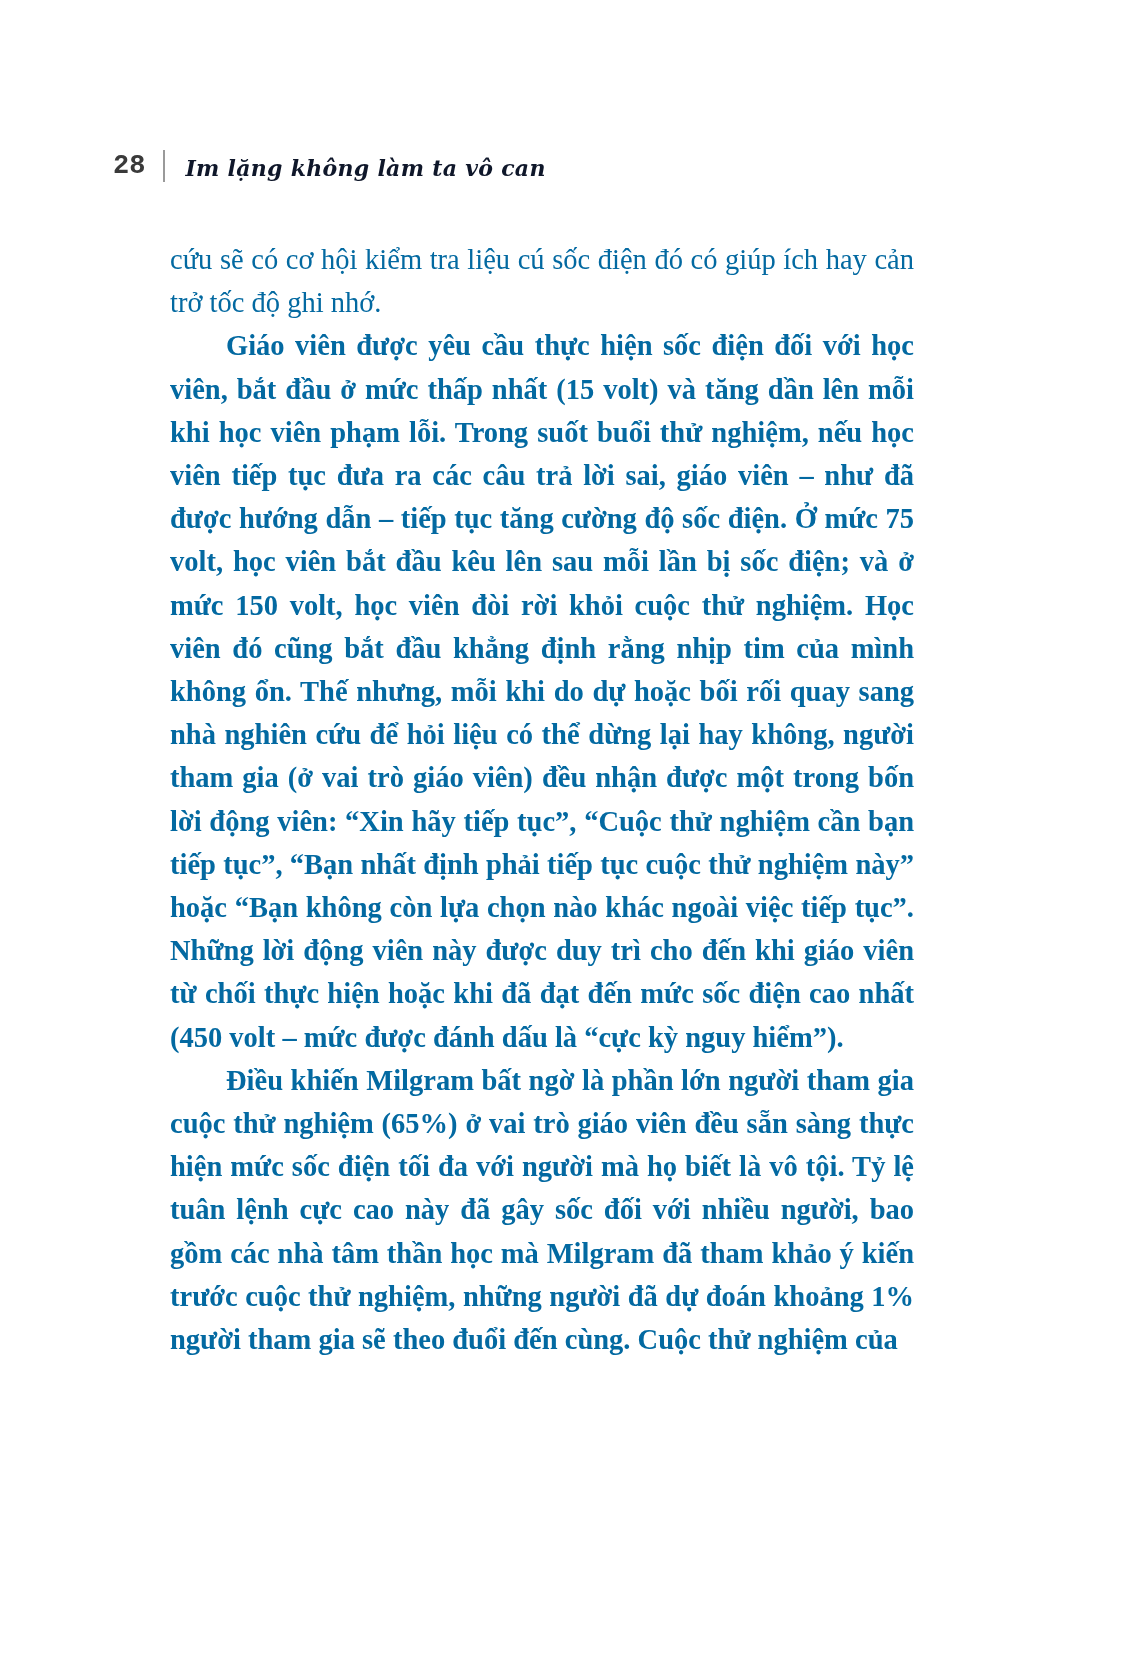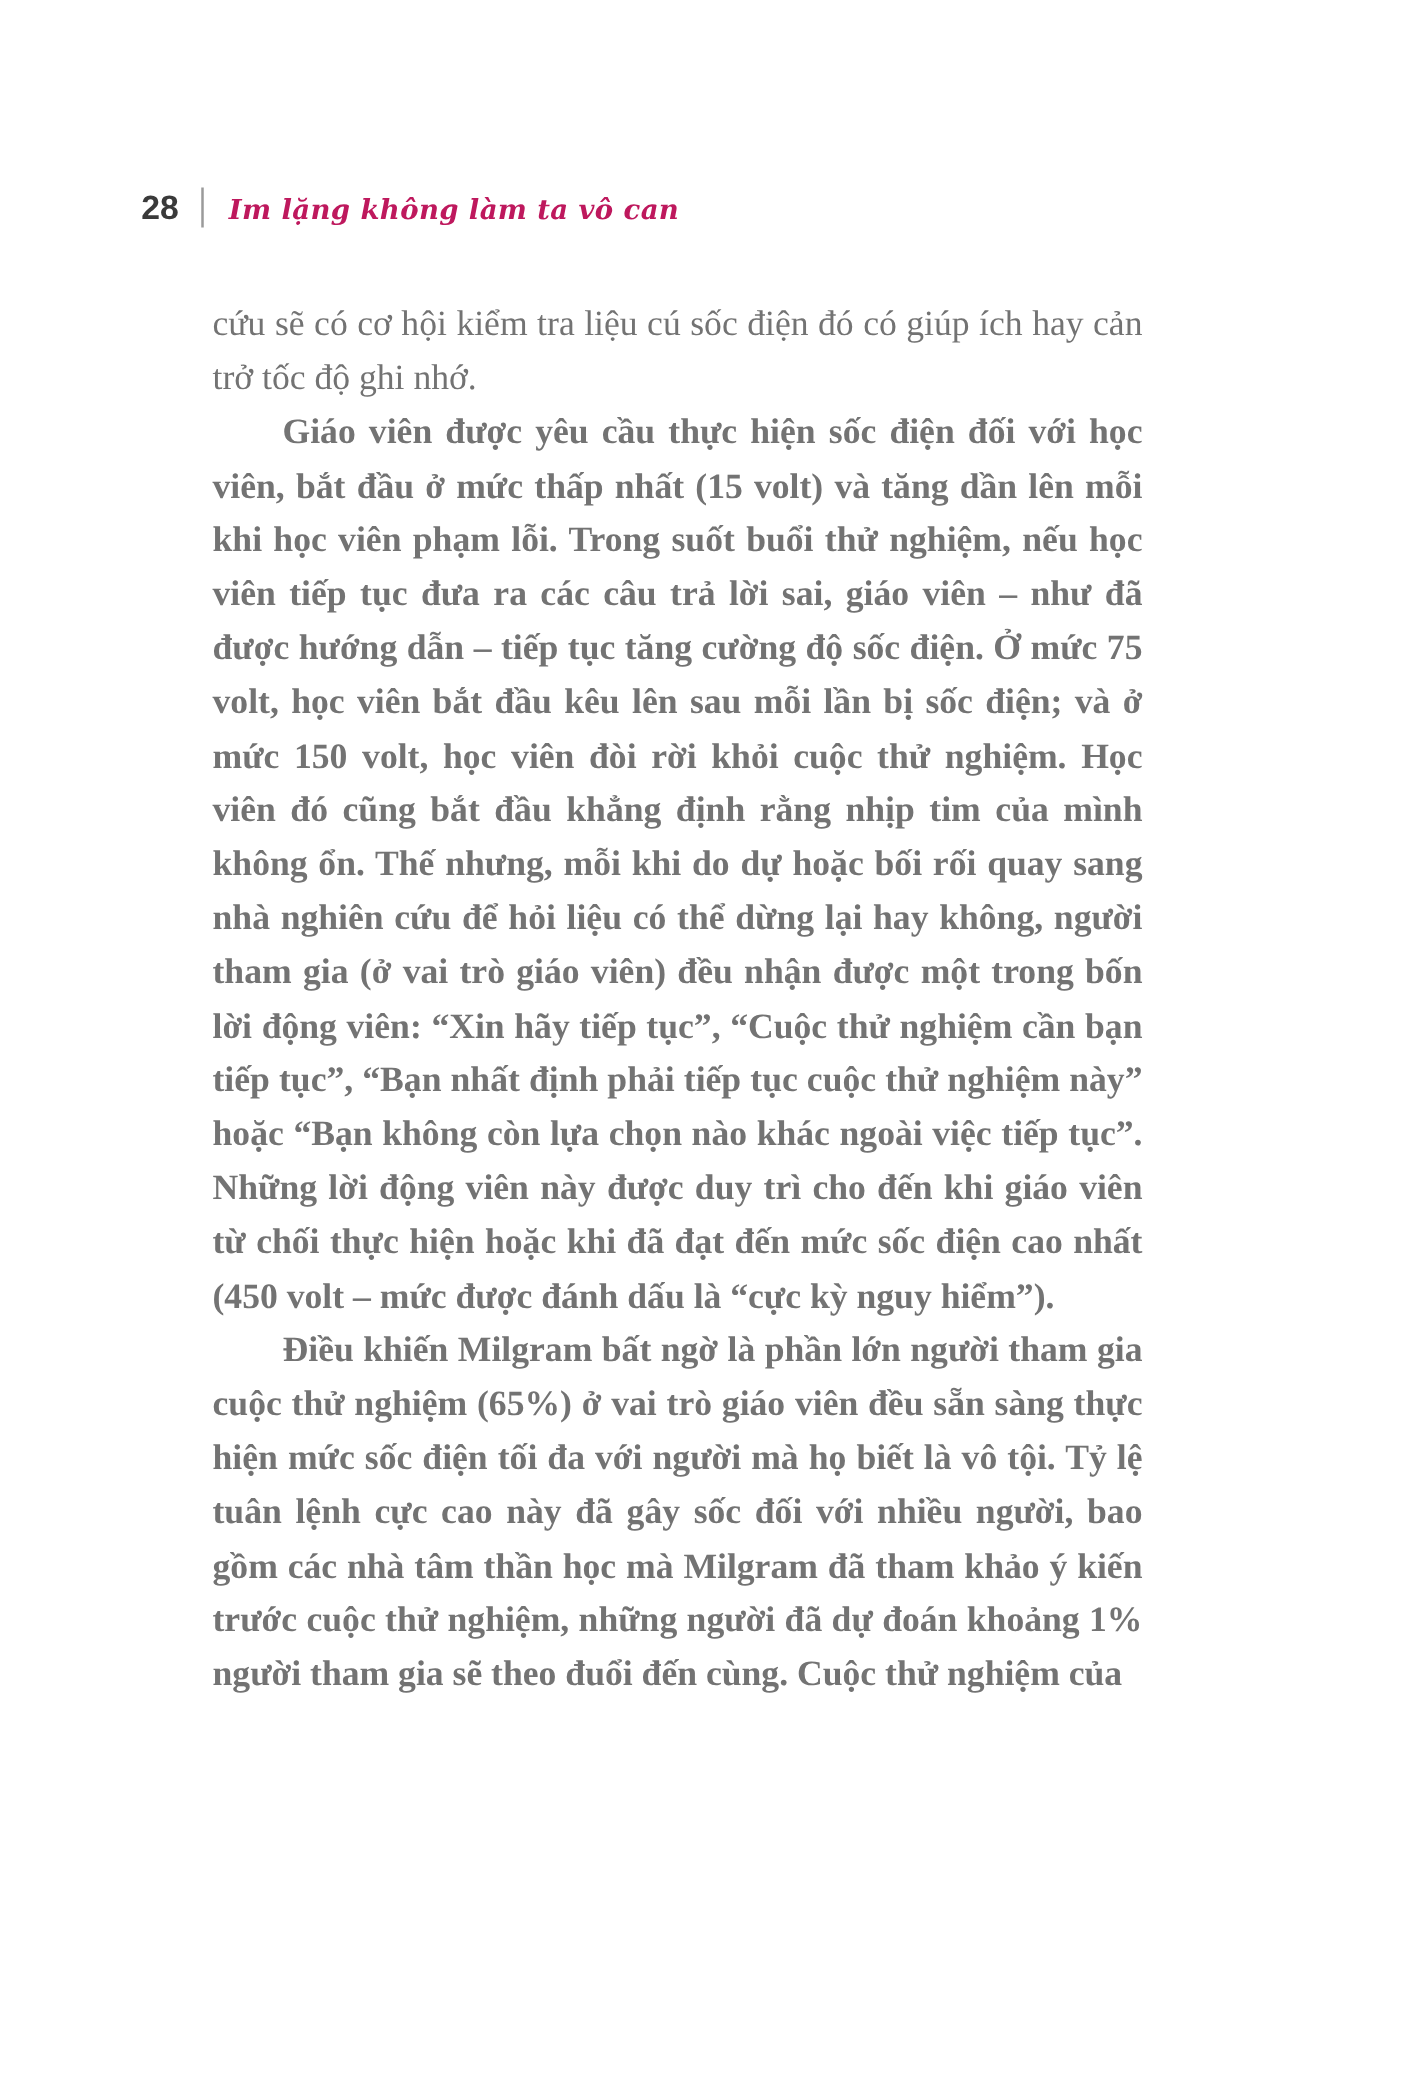--- a/index.html
+++ b/index.html
@@ -19,52 +19,52 @@
   }
   .running-header {
     position: absolute;
     top: 150px;
     left: 113px;
     display: flex;
     align-items: center;
     gap: 0;
   }
   .page-number {
-    font-family: Liberation Sans, sans-serif;
+    font-family: Liberation Mono, monospace;
     font-weight: bold;
     font-size: 27px;
     color: #3a3a3a;
     line-height: 1;
     padding-right: 18px;
   }
   .header-divider {
     width: 2px;
     height: 32px;
     background: #9a9a9a;
   }
   .running-title {
     font-family: "DejaVu Serif", serif;
     font-style: italic;
     font-weight: 600;
     font-size: 22px;
-    color: #be185d;
+    color: #0f172a;
     padding-left: 20px;
     letter-spacing: 0.3px;
     line-height: 1;
     padding-top: 4px;
   }
   .body-text {
     position: absolute;
     top: 238px;
     left: 170px;
     width: 744px;
     font-size: 28.5px;
     line-height: 43.2px;
     text-align: justify;
-    color: #737373;
+    color: #0369a1;
   }
   .para {
     margin: 0;
     padding: 0;
   }
   .para.indent {
     text-indent: 56px;
     font-weight: bold;
   }
 </style>

